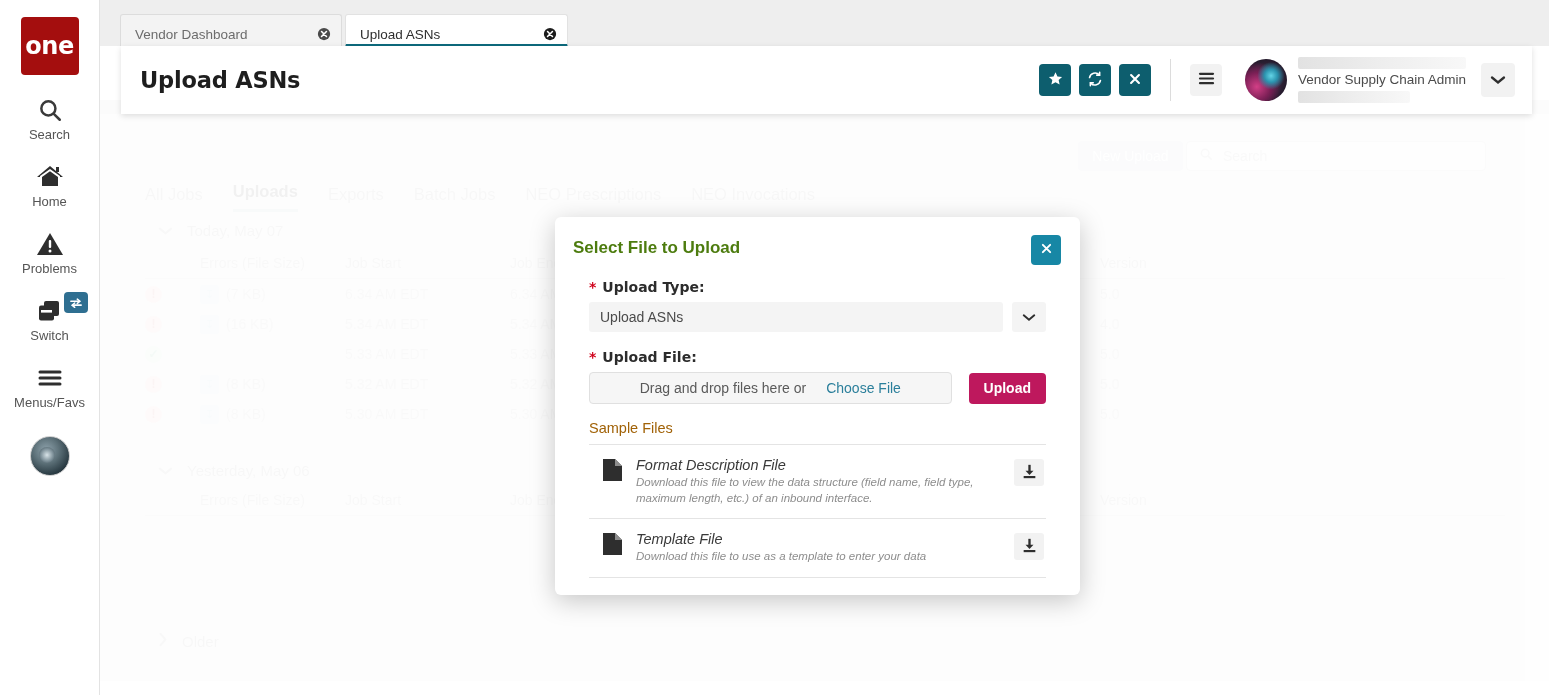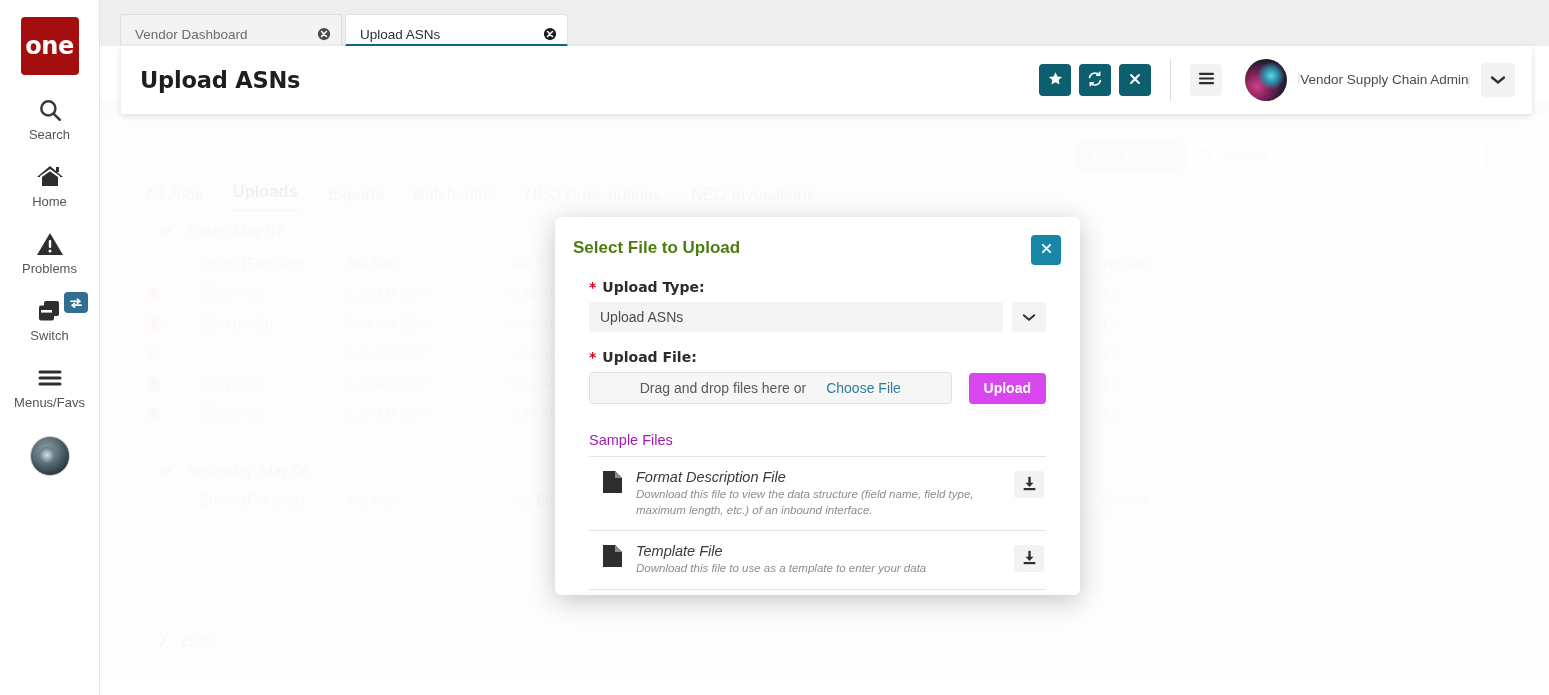--- a/index.html
+++ b/index.html
@@ -189,21 +189,21 @@
     width: 42px; height: 42px;
     border-radius: 50%;
     background:
       radial-gradient(circle at 62% 40%, #63d4e6 0%, #2b93ae 18%, rgba(43,147,174,0) 38%),
       radial-gradient(circle at 28% 66%, #d23f86 0%, #7a1f55 34%, rgba(122,31,85,0) 60%),
       radial-gradient(circle at 50% 50%, #4a3550 0%, #241a2c 70%, #120d17 100%);
     flex: none;
   }
   .user-text {
     display: flex;
-    flex-direction: row;
+    flex-direction: column;
     justify-content: center;
     width: 172px;
   }
   .redact {
     height: 12px;
     border-radius: 2px;
     background: linear-gradient(90deg,#e2e2e2,#efefef 55%,#f8f8f8);
   }
   .redact.r1 { width: 168px; margin-bottom: 3px; }
   .redact.r2 { width: 112px; margin-top: 4px; }
@@ -397,33 +397,33 @@
     align-items: center;
     justify-content: center;
     gap: 20px;
     font-size: 14px;
     color: #5a5a5a;
   }
   .choose-link { color: #2b7f9b; cursor: pointer; }
   .upload-btn {
     height: 31px;
     padding: 0 15px;
-    background: #d946ef;
+    background: #be185d;
     color: #ffffff;
     font-size: 14px;
     font-weight: 700;
     border: none;
     border-radius: 4px;
     cursor: pointer;
     font-family: "Liberation Sans", sans-serif;
   }
   .samples-title {
-    margin: 28px 0 8px 0;
+    margin: 16px 0 8px 0;
     font-size: 14.5px;
-    color: #a21caf;
+    color: #a16207;
   }
   .sample-list { border-top: 1px solid #e4e4e4; }
   .sample-row {
     display: flex;
     align-items: flex-start;
     gap: 14px;
     padding: 12px 2px 12px 14px;
     border-bottom: 1px solid #e4e4e4;
     font-style: italic;
   }

